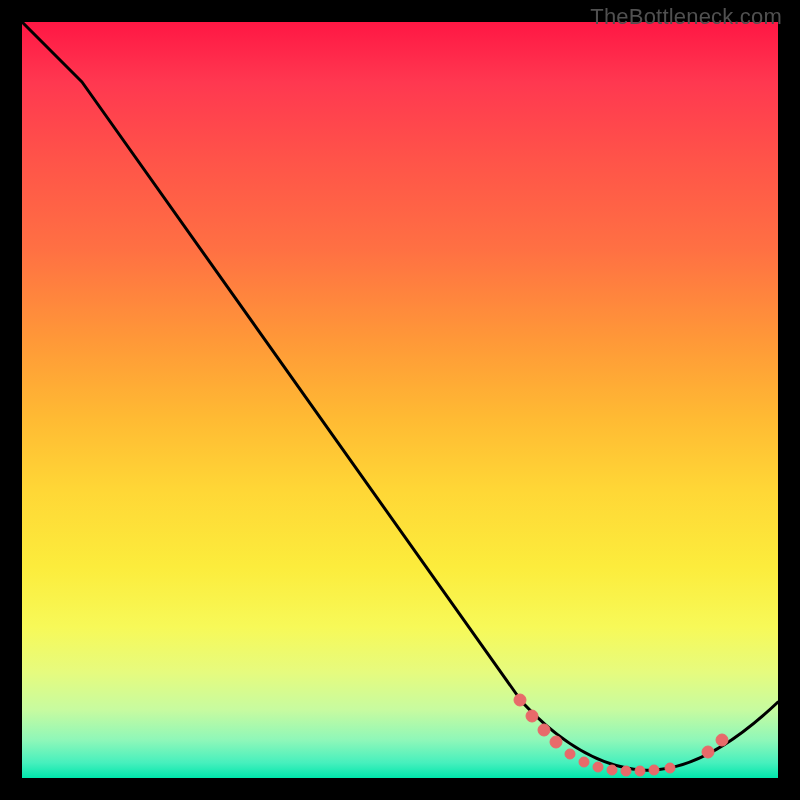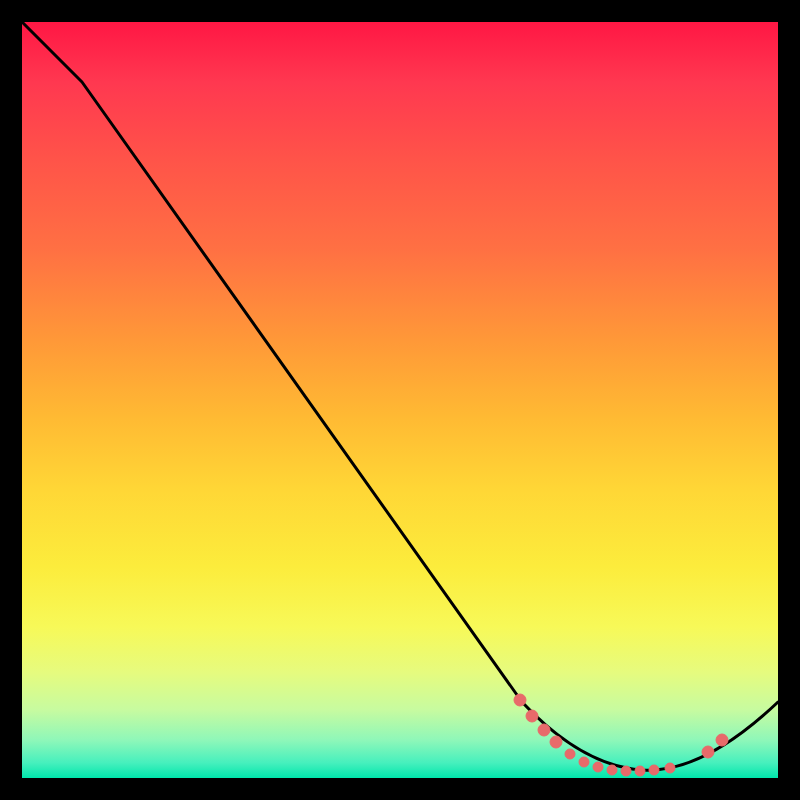--- a/index.html
+++ b/index.html
@@ -57,20 +57,21 @@
     width: 756px;
     height: 756px;
     z-index: 2;
   }
 </style>
 </head>
 <body>
 
 <div class="container">
 
+  <div class="watermark">TheBottleneck.com</div>
 
   <div class="plot-area">
     <svg class="curve" viewBox="0 0 756 756">
 
       <path d="M 0 0
                L 60 60
                L 500 680
                Q 560 744 620 748
                Q 680 752 756 680" fill="none" stroke="#000000" stroke-width="3" stroke-linecap="round" stroke-linejoin="round"></path>
 

